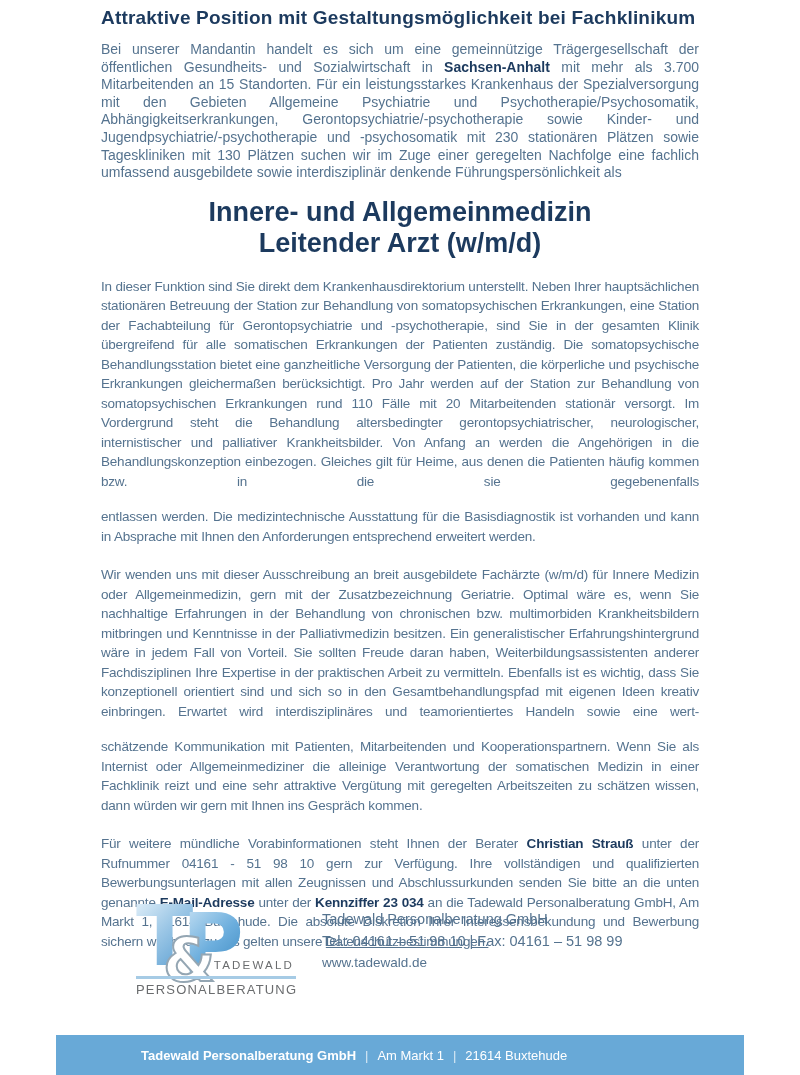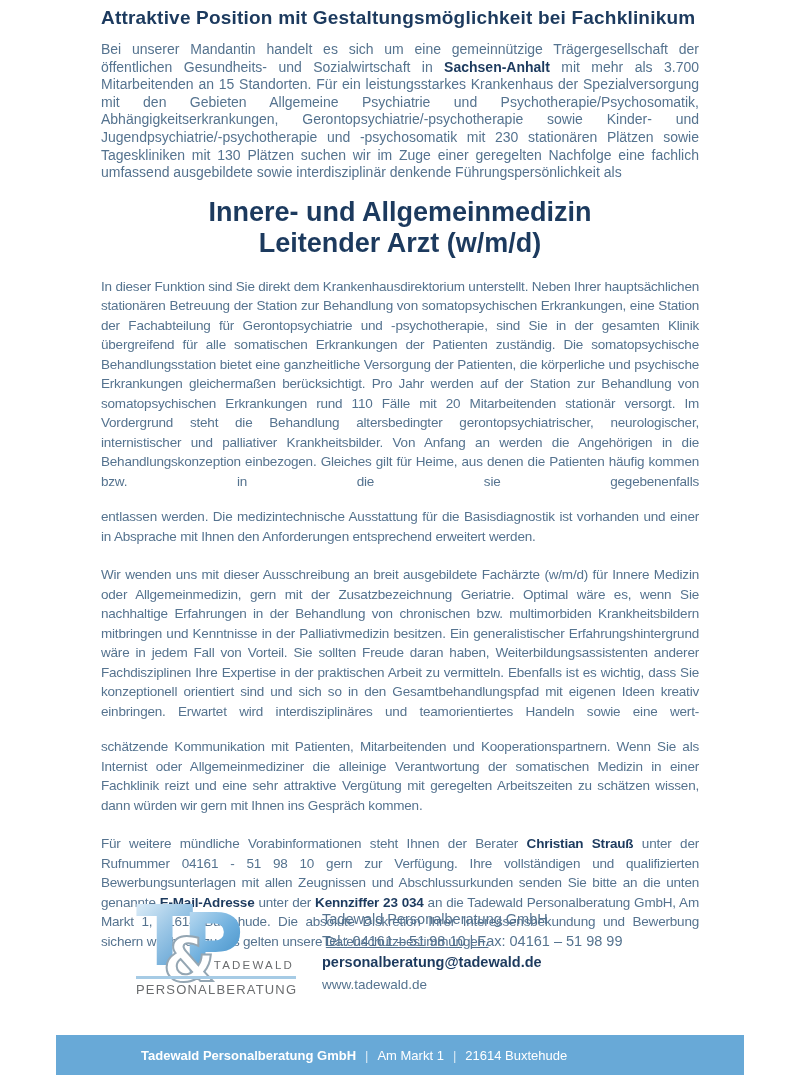--- a/index.html
+++ b/index.html
@@ -143,21 +143,21 @@
     <div class="job-title">
       <div>Innere- und Allgemeinmedizin</div>
       <div>Leitender Arzt (w/m/d)</div>
     </div>
 
     <div class="cols">
       <div class="col">
         <p class="para cont"><span>In dieser Funktion sind Sie direkt dem Krankenhausdirektorium unterstellt. Neben Ihrer hauptsächlichen stationären Betreuung der Station zur Behandlung von somatopsychischen Erkrankungen, eine Station der Fachabteilung für Gerontopsychiatrie und -psychotherapie, sind Sie in der gesamten Klinik übergreifend für alle somatischen Erkrankungen der Patienten zuständig. Die somatopsychische Behandlungsstation bietet eine ganzheitliche Versorgung der Patienten, die körperliche und psychische Erkrankungen gleichermaßen berücksichtigt. Pro Jahr werden auf der Station zur Behandlung von somatopsychischen Erkrankungen rund 110 Fälle mit 20 Mitarbeitenden stationär versorgt. Im Vordergrund steht die Behandlung altersbedingter gerontopsychiatrischer, neurologischer, internistischer und palliativer Krankheitsbilder. Von Anfang an werden die Angehörigen in die Behandlungskonzeption einbezogen. Gleiches gilt für Heime, aus denen die Patienten häufig kommen bzw. in die sie gegebenenfalls</span></p>
       </div>
       <div class="col">
-        <p class="para"><span>entlassen werden. Die medizintechnische Ausstattung für die Basisdiagnostik ist vorhanden und einer in Absprache mit Ihnen den Anforderungen entsprechend erweitert werden.</span></p>
+        <p class="para"><span>entlassen werden. Die medizintechnische Ausstattung für die Basisdiagnostik ist vorhanden und kann in Absprache mit Ihnen den Anforderungen entsprechend erweitert werden.</span></p>
         <p class="para cont"><span>Wir wenden uns mit dieser Ausschreibung an breit ausgebildete Fachärzte (w/m/d) für Innere Medizin oder Allgemeinmedizin, gern mit der Zusatzbezeichnung Geriatrie. Optimal wäre es, wenn Sie nachhaltige Erfahrungen in der Behandlung von chronischen bzw. multimorbiden Krankheitsbildern mitbringen und Kenntnisse in der Palliativmedizin besitzen. Ein generalistischer Erfahrungshintergrund wäre in jedem Fall von Vorteil. Sie sollten Freude daran haben, Weiterbildungsassistenten anderer Fachdisziplinen Ihre Expertise in der praktischen Arbeit zu vermitteln. Ebenfalls ist es wichtig, dass Sie konzeptionell orientiert sind und sich so in den Gesamtbehandlungspfad mit eigenen Ideen kreativ einbringen. Erwartet wird interdisziplinäres und teamorientiertes Handeln sowie eine wert-</span></p>
       </div>
       <div class="col">
         <p class="para"><span>schätzende Kommunikation mit Patienten, Mitarbeitenden und Kooperationspartnern. Wenn Sie als Internist oder Allgemeinmediziner die alleinige Verantwortung der somatischen Medizin in einer Fachklinik reizt und eine sehr attraktive Vergütung mit geregelten Arbeitszeiten zu schätzen wissen, dann würden wir gern mit Ihnen ins Gespräch kommen.</span></p>
         <p class="para"><span>Für weitere mündliche Vorabinformationen steht Ihnen der Berater </span><span class="b">Christian Strauß</span><span> unter der Rufnummer 04161 - 51 98 10 gern zur Verfügung. Ihre vollständigen und qualifizierten Bewerbungsunterlagen mit allen Zeugnissen und Abschlussurkunden senden Sie bitte an die unten genannte </span><span class="b">E-Mail-Adresse</span><span> unter der </span><span class="b">Kennziffer 23 034</span><span> an die Tadewald Personalberatung GmbH, Am Markt 1, 21614 Buxtehude. Die absolute Diskretion Ihrer Interessensbekundung und Bewerbung sichern wir Ihnen zu. Es gelten unsere </span><span class="u">Datenschutzbestimmungen.</span></p>
       </div>
     </div>
   </div>
 
   <div class="brand-row">
@@ -165,21 +165,20 @@
       <span class="lt grad-t lt-t">T</span>
       <span class="lt grad-p lt-p">P</span>
       <span class="lt-amp">&amp;</span>
       <span class="logo-tadewald">TADEWALD</span>
       <span class="logo-line"></span>
       <span class="logo-personalberatung">PERSONALBERATUNG</span>
     </div>
     <div class="contact">
       <div>Tadewald Personalberatung GmbH</div>
       <div>Tel.: 04161 – 51 98 10 | Fax: 04161 – 51 98 99</div>
-      <div class="email">personalberatung@tadewald.de</div>
       <div class="site">www.tadewald.de</div>
     </div>
   </div>
 
   <div class="footer-bar">
     <span class="fb-company">Tadewald Personalberatung GmbH</span>
     <span class="fb-sep">|</span>
     <span>Am Markt 1</span>
     <span class="fb-sep">|</span>
     <span>21614 Buxtehude</span>

